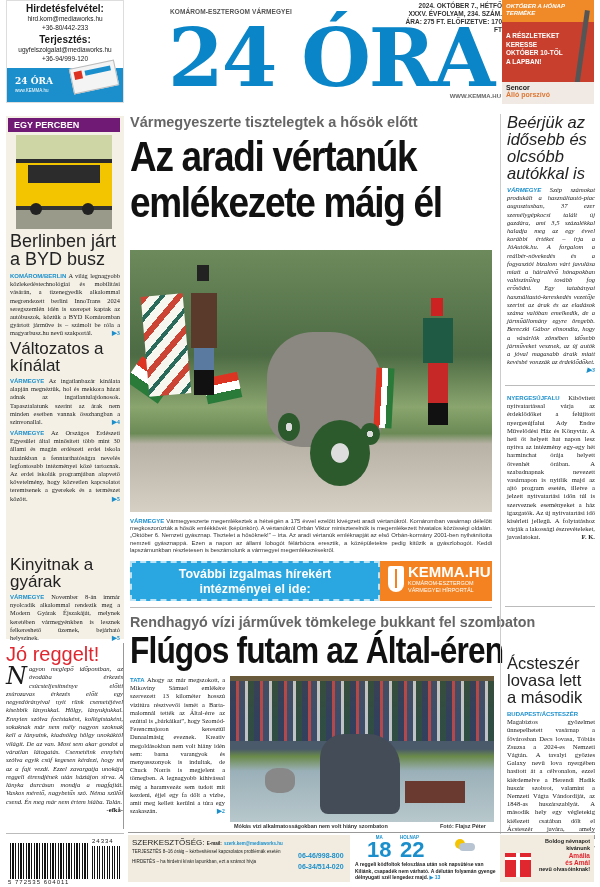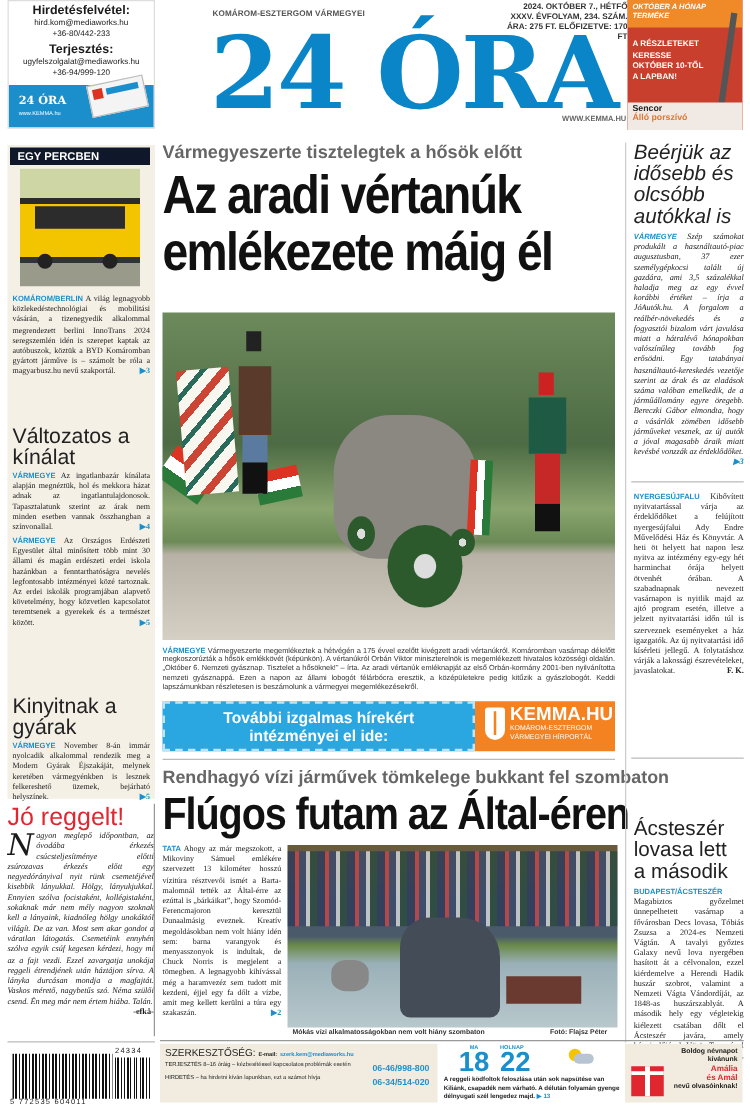--- a/index.html
+++ b/index.html
@@ -29,21 +29,21 @@
   .radbox .orange { position: absolute; left: 0; top: 0; width: 100%; height: 22px; background: #f08a28; color: #fff; font-size: 6px; font-style: italic; font-weight: bold; padding: 3px 4px; line-height: 7px; }
   .radbox .msg { position: absolute; left: 4px; top: 32px; color: #fff; font-size: 6.5px; font-weight: bold; line-height: 8.5px; }
   .radbox .bottom { position: absolute; left: 0; bottom: 0; width: 100%; height: 22px; background: #f1e9e3; padding: 2px 4px; }
   .radbox .brand { font-size: 7px; font-weight: bold; color: #222; }
   .radbox .prod { font-size: 7px; font-weight: bold; color: #d73; }
   .vacuum { position: absolute; right: 10px; top: 10px; width: 5px; height: 85px; background: #555; transform: rotate(8deg); }
   .vacuum-head { position: absolute; right: 4px; top: 88px; width: 20px; height: 6px; background: #333; border-radius: 2px; }
 
   
   .leftcol { left: 6px; top: 116px; width: 118px; height: 523px; background: #f4f0e6; }
-  .egy { left: 8px; top: 118px; width: 112px; height: 14px; background: #0f172a; color: #fff; font-size: 9px; font-weight: bold; padding-left: 6px; line-height: 14px; }
+  .egy { left: 8px; top: 118px; width: 112px; height: 14px; background: #701a75; color: #fff; font-size: 9px; font-weight: bold; padding-left: 6px; line-height: 14px; }
   .busimg { left: 16px; top: 135px; width: 96px; height: 94px; background: linear-gradient(#cdd6a4 0 25%, #2b2b2b 25% 30%, #f2c500 30% 75%, #333 75% 80%, #9a9a8a 80%); }
   .busimg .win { position: absolute; left: 12px; top: 30px; width: 72px; height: 18px; background: #2c2c2c; }
   .busimg .wheel1 { position: absolute; left: 14px; top: 68px; width: 12px; height: 12px; border-radius: 50%; background: #222; }
   .busimg .wheel2 { position: absolute; left: 66px; top: 68px; width: 12px; height: 12px; border-radius: 50%; background: #222; }
   .lh { font-family: "Liberation Sans", sans-serif; font-size: 17px; line-height: 17px; color: #222; }
   .lt { font-family: "Liberation Serif", serif; font-size: 6.4px; line-height: 8.2px; text-align: justify; color: #222; }
   .kw { color: #1a8fcc; font-weight: bold; font-family: "Liberation Sans", sans-serif; font-size: 6px; }
   .ref { color: #1a8fcc; font-weight: bold; float: right; }
 
   .joreg { left: 6px; top: 643px; width: 118px; height: 186px; border-right: 1px solid #999; }
@@ -150,20 +150,21 @@
 
 <div class="abs leftcol"></div>
 <div class="abs egy">EGY PERCBEN</div>
 <div class="abs busimg">
   <div class="win"></div>
   <div class="wheel1"></div>
   <div class="wheel2"></div>
 </div>
 
 <div class="abs" style="left:10px; top:232px; width:110px;">
+  <div class="lh" style="font-size:18px;line-height:18px;">Berlinben járt a BYD busz</div>
   <div class="lt" style="margin-top:4px;"><span class="kw">KOMÁROM/BERLIN</span> <span>A világ legnagyobb közlekedéstechnológiai és mobilitási vásárán, a tizenegyedik alkalommal megrendezett berlini InnoTrans 2024 seregszemlén idén is szerepet kaptak az autóbuszok, köztük a BYD Komáromban gyártott járműve is – számolt be róla a magyarbusz.hu nevű szakportál.</span> <span class="ref">▶3</span></div>
 </div>
 
 <div class="abs" style="left:10px; top:340px; width:110px;">
   <div class="lh">Változatos a kínálat</div>
   <div class="lt" style="margin-top:3px;"><span class="kw">VÁRMEGYE</span> <span>Az ingatlanbazár kínálata alapján megnéztük, hol és mekkora házat adnak az ingatlantulajdonosok. Tapasztalatunk szerint az árak nem minden esetben vannak összhangban a színvonallal.</span> <span class="ref">▶4</span></div>
 </div>
 
 <div class="abs" style="left:10px; top:426px; width:110px;">
   <div class="lt" style="margin-top:3px;"><span class="kw">VÁRMEGYE</span> <span>Az Országos Erdészeti Egyesület által minősített több mint 30 állami és magán erdészeti erdei iskola hazánkban a fenntarthatóságra nevelés legfontosabb intézményei közé tartoznak. Az erdei iskolák programjában alapvető követelmény, hogy közvetlen kapcsolatot teremtsenek a gyerekek és a természet között.</span> <span class="ref">▶5</span></div>

